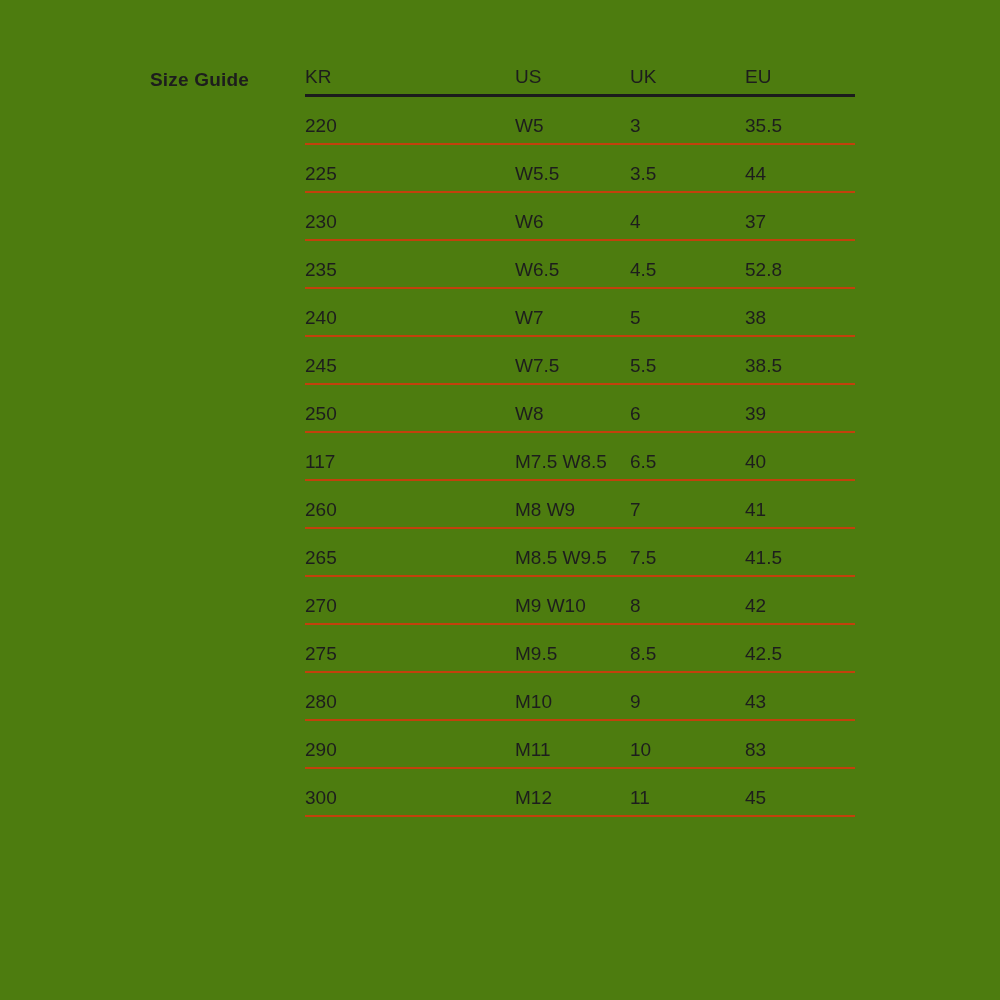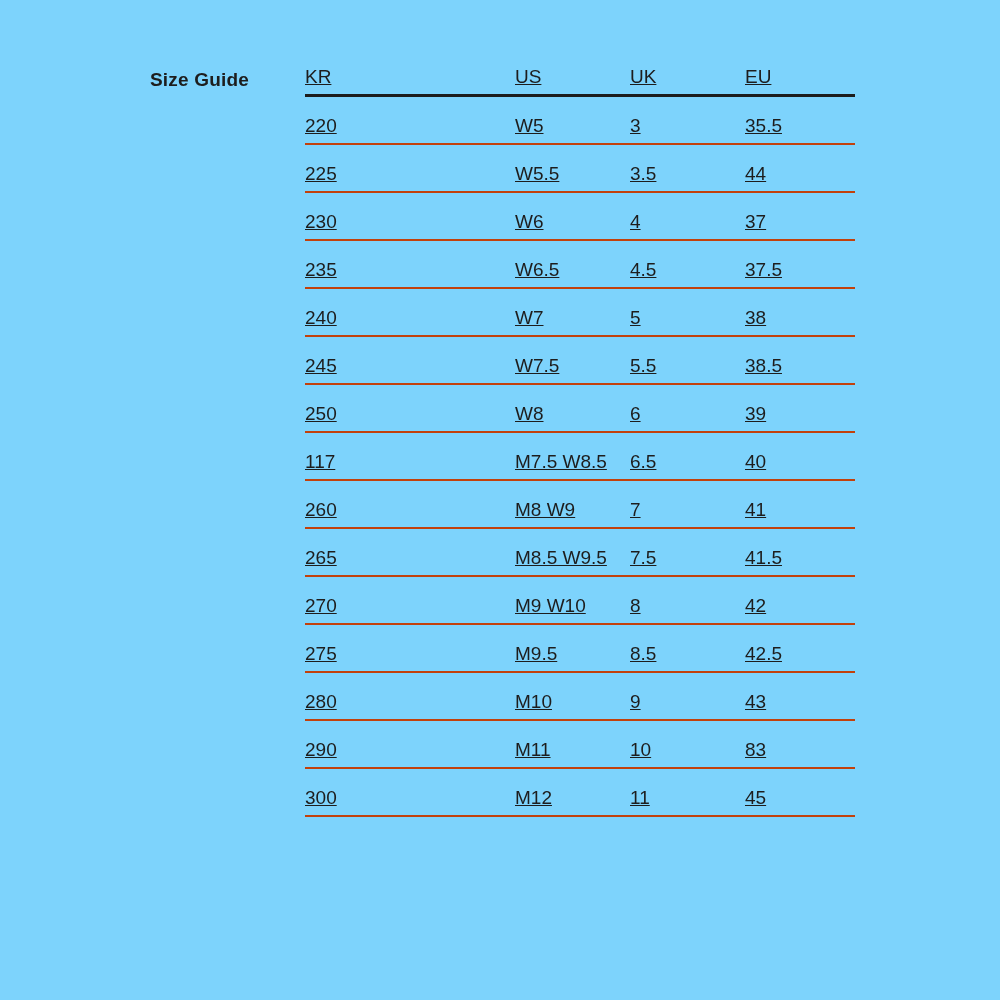--- a/index.html
+++ b/index.html
@@ -7,21 +7,21 @@
   body {
     width: 1000px;
     height: 1000px;
     font-family: "Liberation Sans", sans-serif;
     color: #1d1d1d;
   }
   .page {
     position: relative;
     width: 1000px;
     height: 1000px;
-    background: #7dd3fc;
+    background: #4d7c0f;
     overflow: hidden;
   }
   .size-guide-title {
     position: absolute;
     left: 150px;
     top: 69px;
     font-size: 19px;
     font-weight: 700;
     letter-spacing: 0.2px;
     white-space: nowrap;
@@ -31,21 +31,20 @@
     left: 305px;
     top: 60px;
     width: 550px;
   }
   .grid-row {
     display: grid;
     grid-template-columns: 210px 115px 115px 110px;
     font-size: 19px;
     line-height: 1;
     white-space: nowrap;
-    text-decoration: underline;
   }
   .header-row {
     height: 37px;
     align-items: start;
     padding-top: 7px;
     border-bottom: 3px solid #1c1c1c;
   }
   .data-row {
     height: 48px;
     align-items: end;
@@ -89,21 +88,21 @@
     <div class="cell">230</div>
     <div class="cell">W6</div>
     <div class="cell">4</div>
     <div class="cell">37</div>
   </div>
 
   <div class="grid-row data-row">
     <div class="cell">235</div>
     <div class="cell">W6.5</div>
     <div class="cell">4.5</div>
-    <div class="cell">37.5</div>
+    <div class="cell">52.8</div>
   </div>
 
   <div class="grid-row data-row">
     <div class="cell">240</div>
     <div class="cell">W7</div>
     <div class="cell">5</div>
     <div class="cell">38</div>
   </div>
 
   <div class="grid-row data-row">

